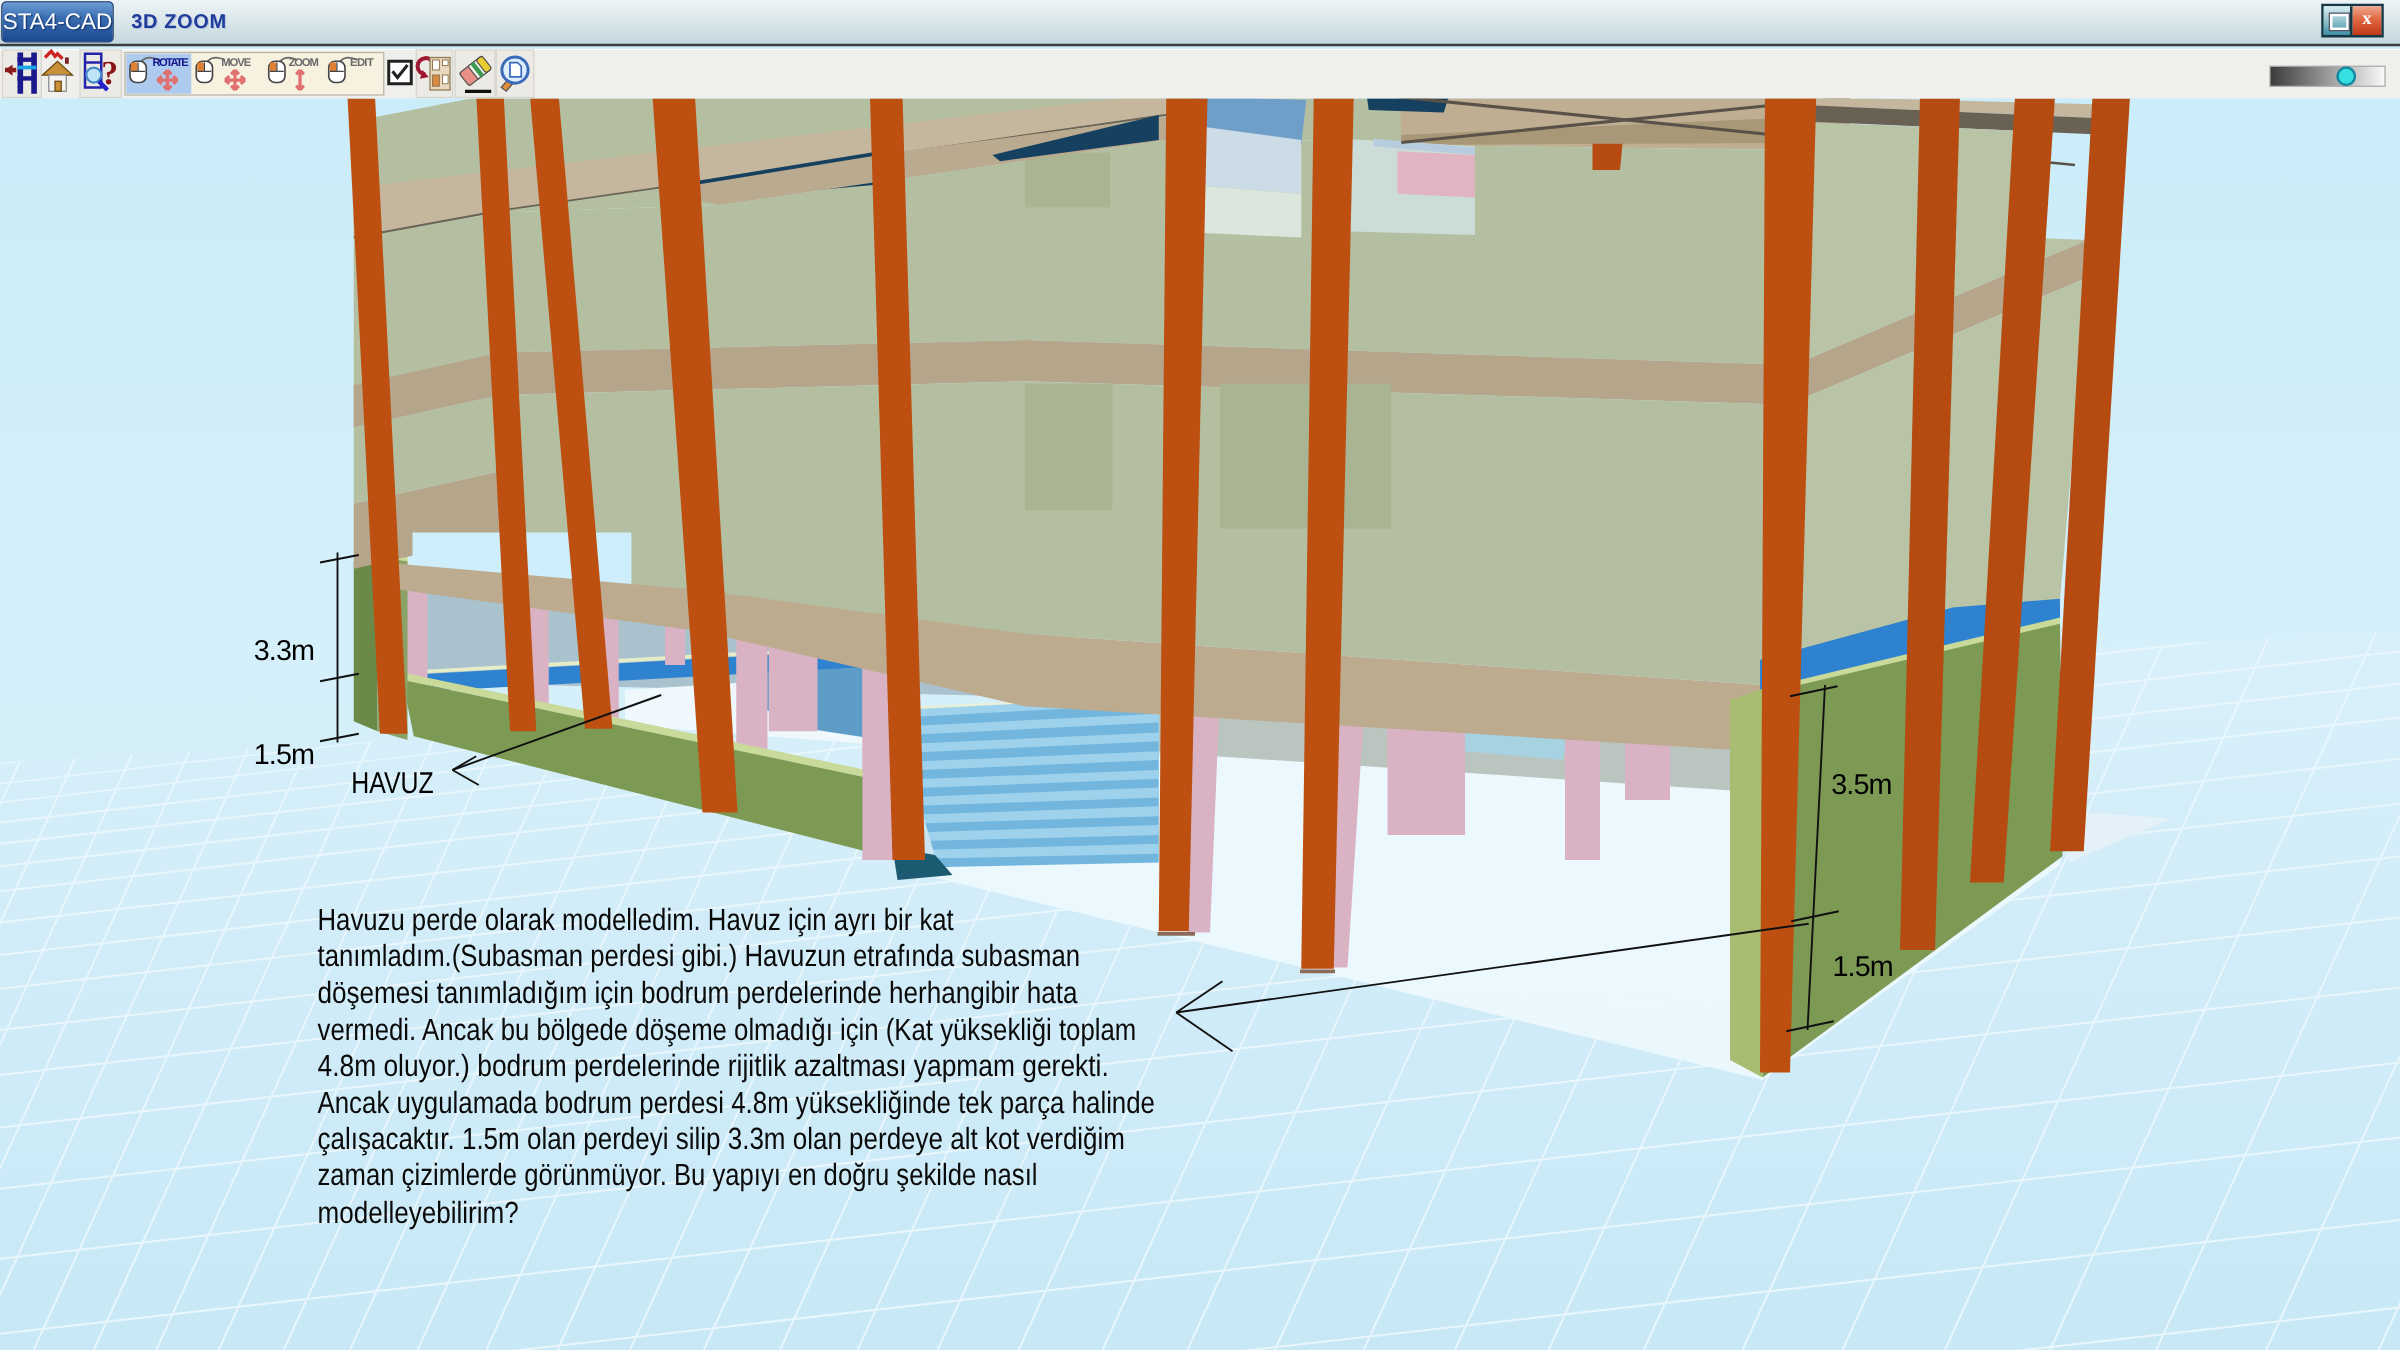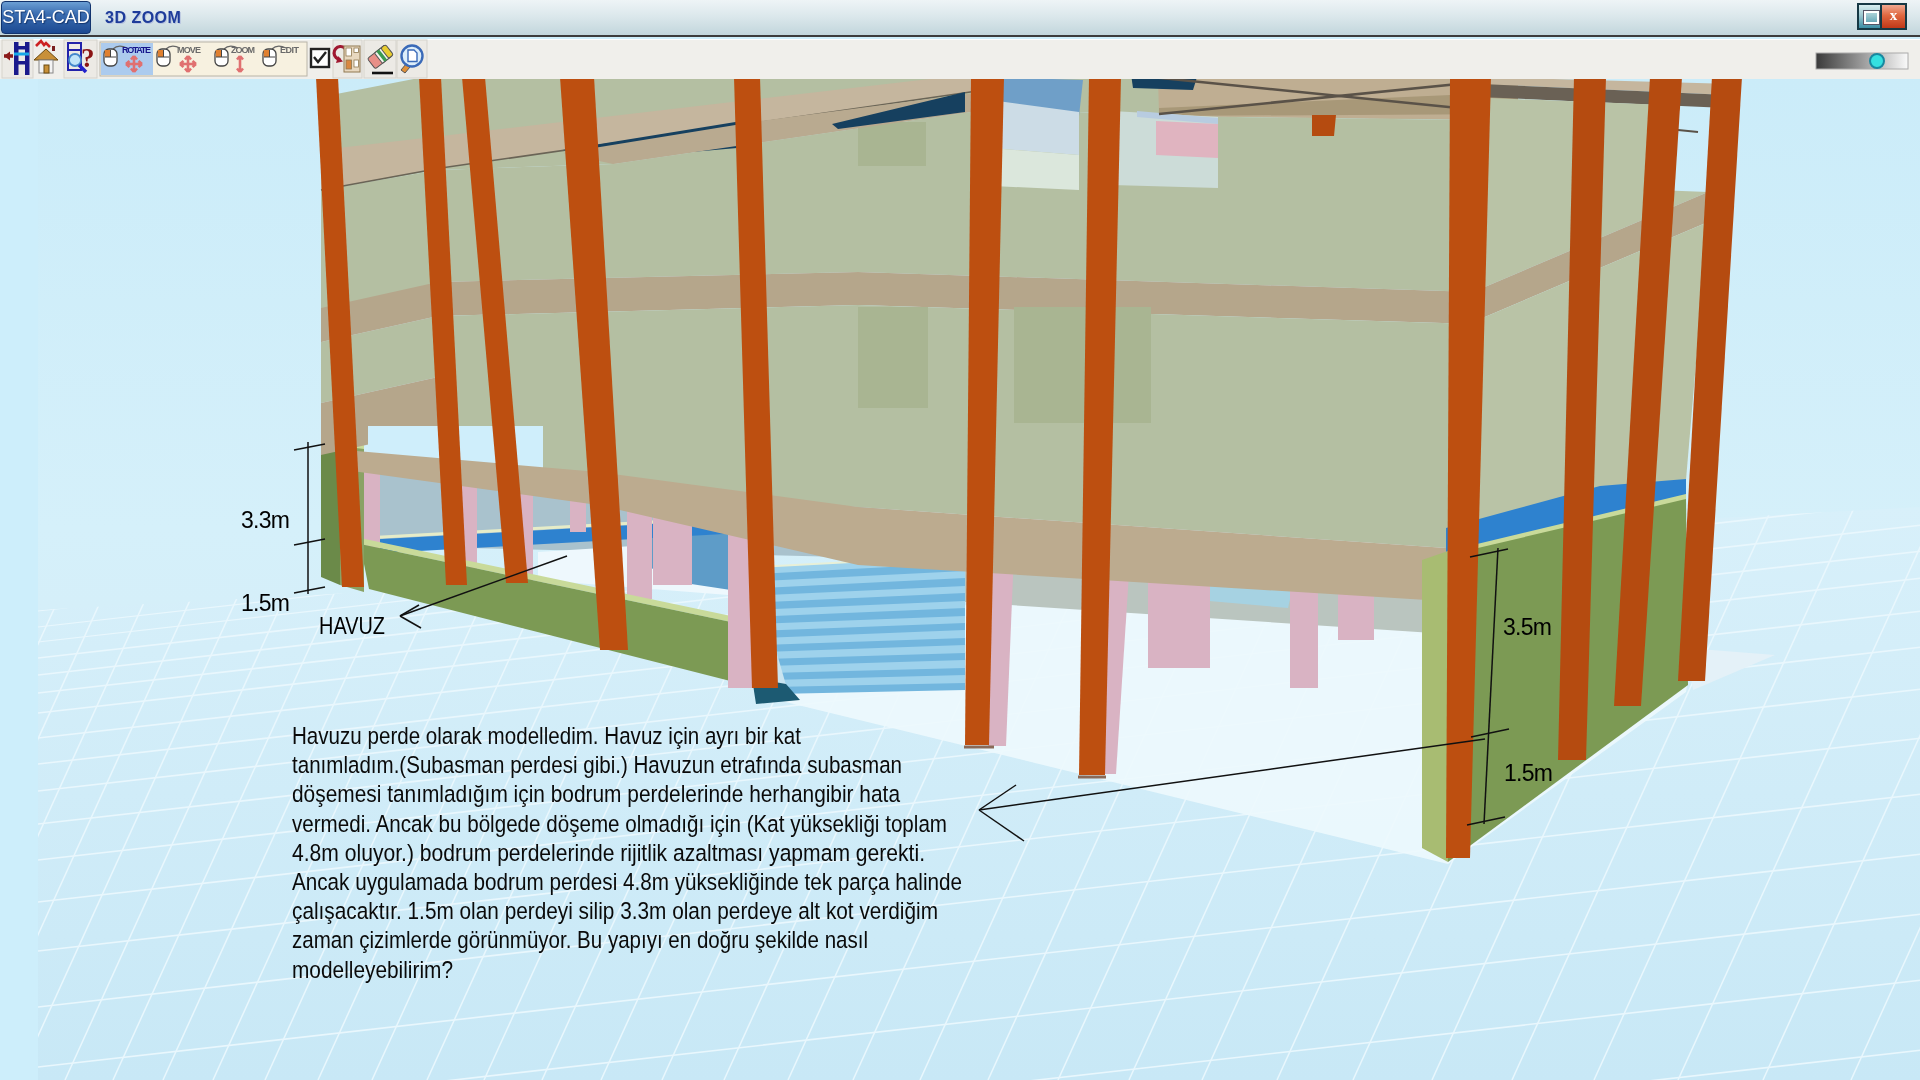--- a/index.html
+++ b/index.html
@@ -9,21 +9,21 @@
   border:1px solid #12346e; color:#fff; font-weight:normal; font-size:18px;
   text-align:center; line-height:31px; text-shadow:1px 1px 1px #13366e; }
 .viewlbl { position:absolute; left:105px; top:9px; color:#1e3c9a; font-weight:bold;
   font-size:16px; letter-spacing:0.5px; text-shadow:1px 1px 0 #b8c4e0; }
 .winbtns { position:absolute; right:13px; top:3px; width:50px; height:27px; border:2px solid #163844; display:flex; }
 .btnmax { width:23px; height:23px; background:linear-gradient(#d8eef0, #9cc8d0 45%, #3c8ea4); border-right:2px solid #163844; position:relative; }
 .btnmax::after { content:""; position:absolute; left:5px; top:6px; width:11px; height:9px; border:2px solid #fff; outline:1px solid #556; }
 .btnclose { width:23px; height:23px; background:linear-gradient(#f0a890, #e06840 45%, #c03818); color:#fff;
   font-weight:bold; font-size:15px; text-align:center; line-height:21px; font-family:"Liberation Serif", serif; }
 .toolbar { position:absolute; left:0; top:39px; width:1920px; height:40px; }
-.scene { position:absolute; left:0; top:79px; width:1920px; height:1001px;padding-left:38px; }
+.scene { position:absolute; left:0; top:79px; width:1920px; height:1001px; }
 </style></head>
 <body>
 <div class="titlebar">
   <div class="tab">STA4-CAD</div>
   <div class="viewlbl">3D ZOOM</div>
   <div class="winbtns">
       <div class="btnmax"></div>
       <div class="btnclose">x</div>
     </div>
 </div>

